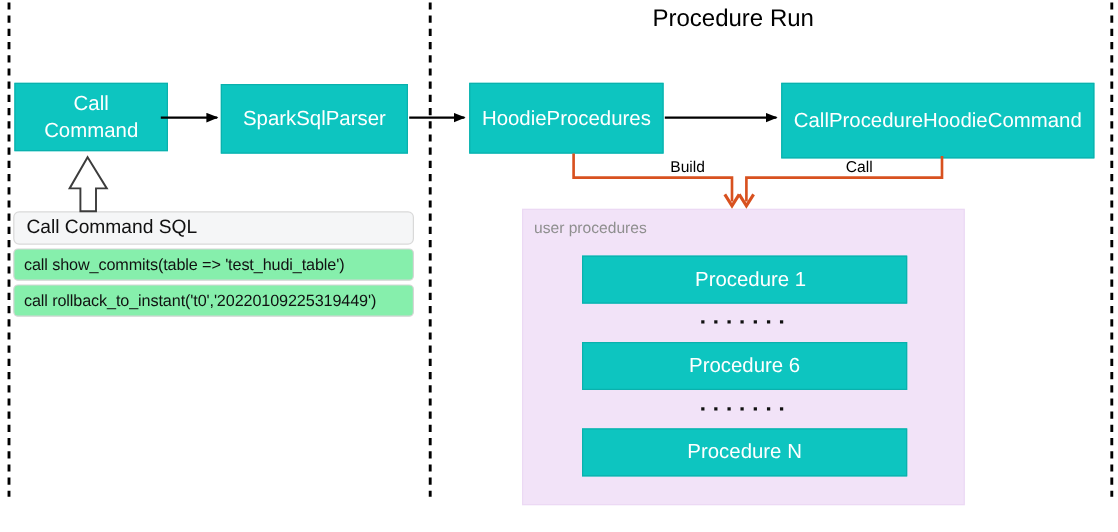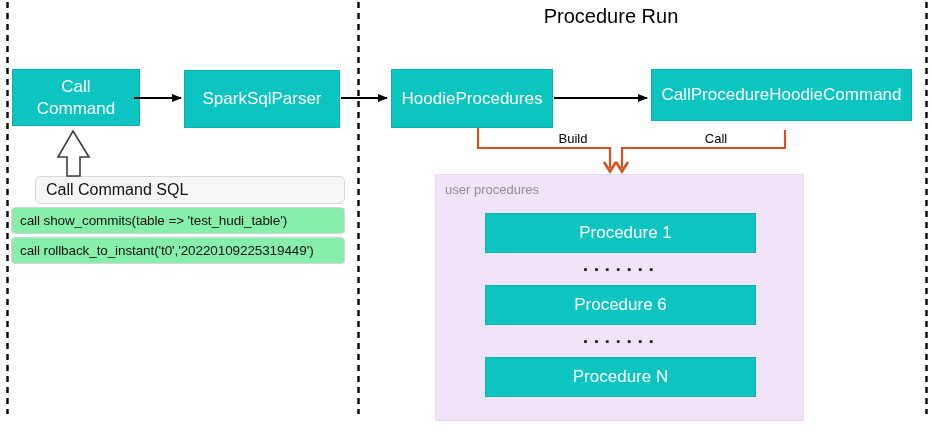--- a/index.html
+++ b/index.html
@@ -13,30 +13,30 @@
   #title-proc{left:461px;width:300px;}
 
   .node{
     position:absolute;background:#0dc5c0;border:1px solid #0ab1ad;color:#fff;
     display:flex;align-items:center;justify-content:center;text-align:center;
     font-size:17px;line-height:1.25;z-index:2;box-sizing:border-box;
   }
   #call-command{left:12px;top:69px;width:128px;height:57px;padding:0 16px;}
   #spark-sql-parser{left:184px;top:70px;width:156px;height:58px;}
   #hoodie-procedures{left:391px;top:69px;width:162px;height:59px;}
-  #call-procedure-hoodie-command{left:651px;top:69px;width:261px;height:52px;white-space:nowrap;}
+  #call-procedure-hoodie-command{left:651px;top:69px;width:261px;height:63px;white-space:nowrap;}
 
   .edge-label{position:absolute;top:131px;width:100px;text-align:center;font-size:13px;color:#000;z-index:2;}
   #label-build{left:523px;}
   #label-call{left:666px;}
 
   #sql-box{position:absolute;left:11px;top:176px;width:334px;z-index:2;}
   #sql-box .hdr{
     height:26px;line-height:26px;background:#f5f6f7;border:1px solid #d9d9d9;
-    border-radius:5px;padding:0 10px;font-size:16px;color:#111;margin-left:24px;
+    border-radius:5px;padding:0 10px;font-size:16px;color:#111;
   }
   .sql-row{
     height:25px;line-height:25px;background:#86efac;border:1px solid #d6d6d6;border-radius:4px;
     margin-top:3px;padding:0 8px;font-size:13.5px;letter-spacing:-0.1px;color:#111;
     white-space:nowrap;overflow:hidden;
   }
 
   #user-procs{
     position:absolute;left:435px;top:174px;width:369px;height:247px;
     background:#f2e3f8;border:1px solid #ecd9f4;box-sizing:border-box;z-index:1;

